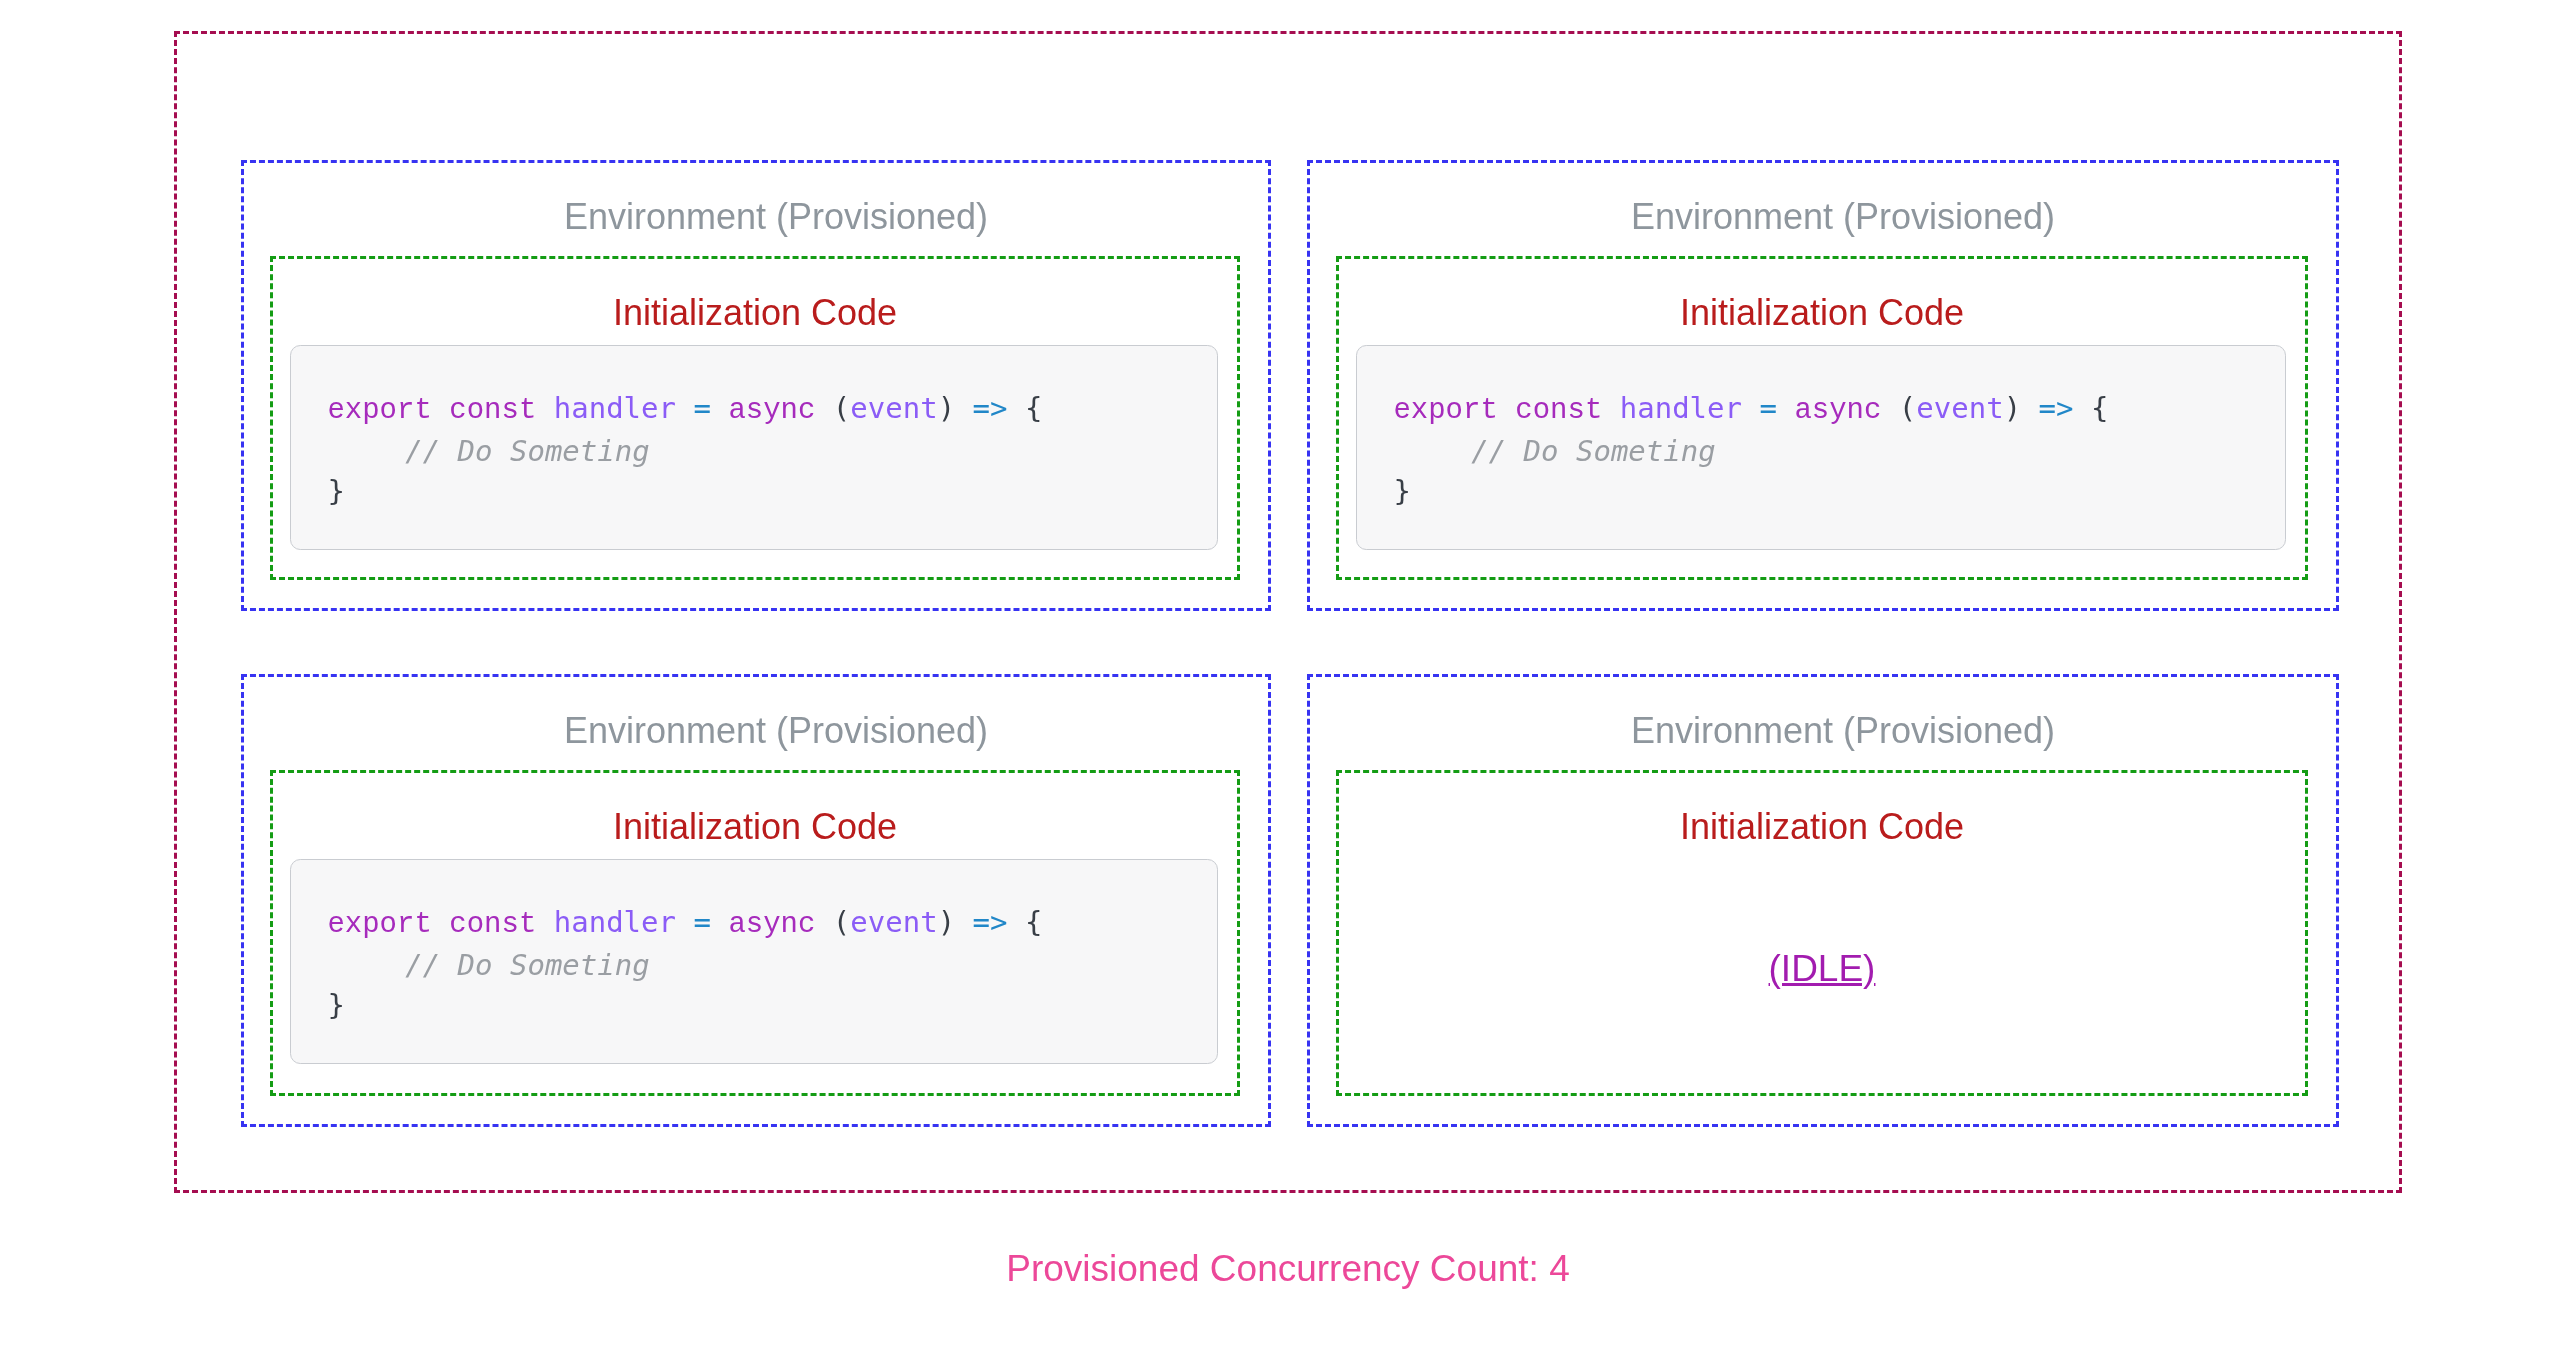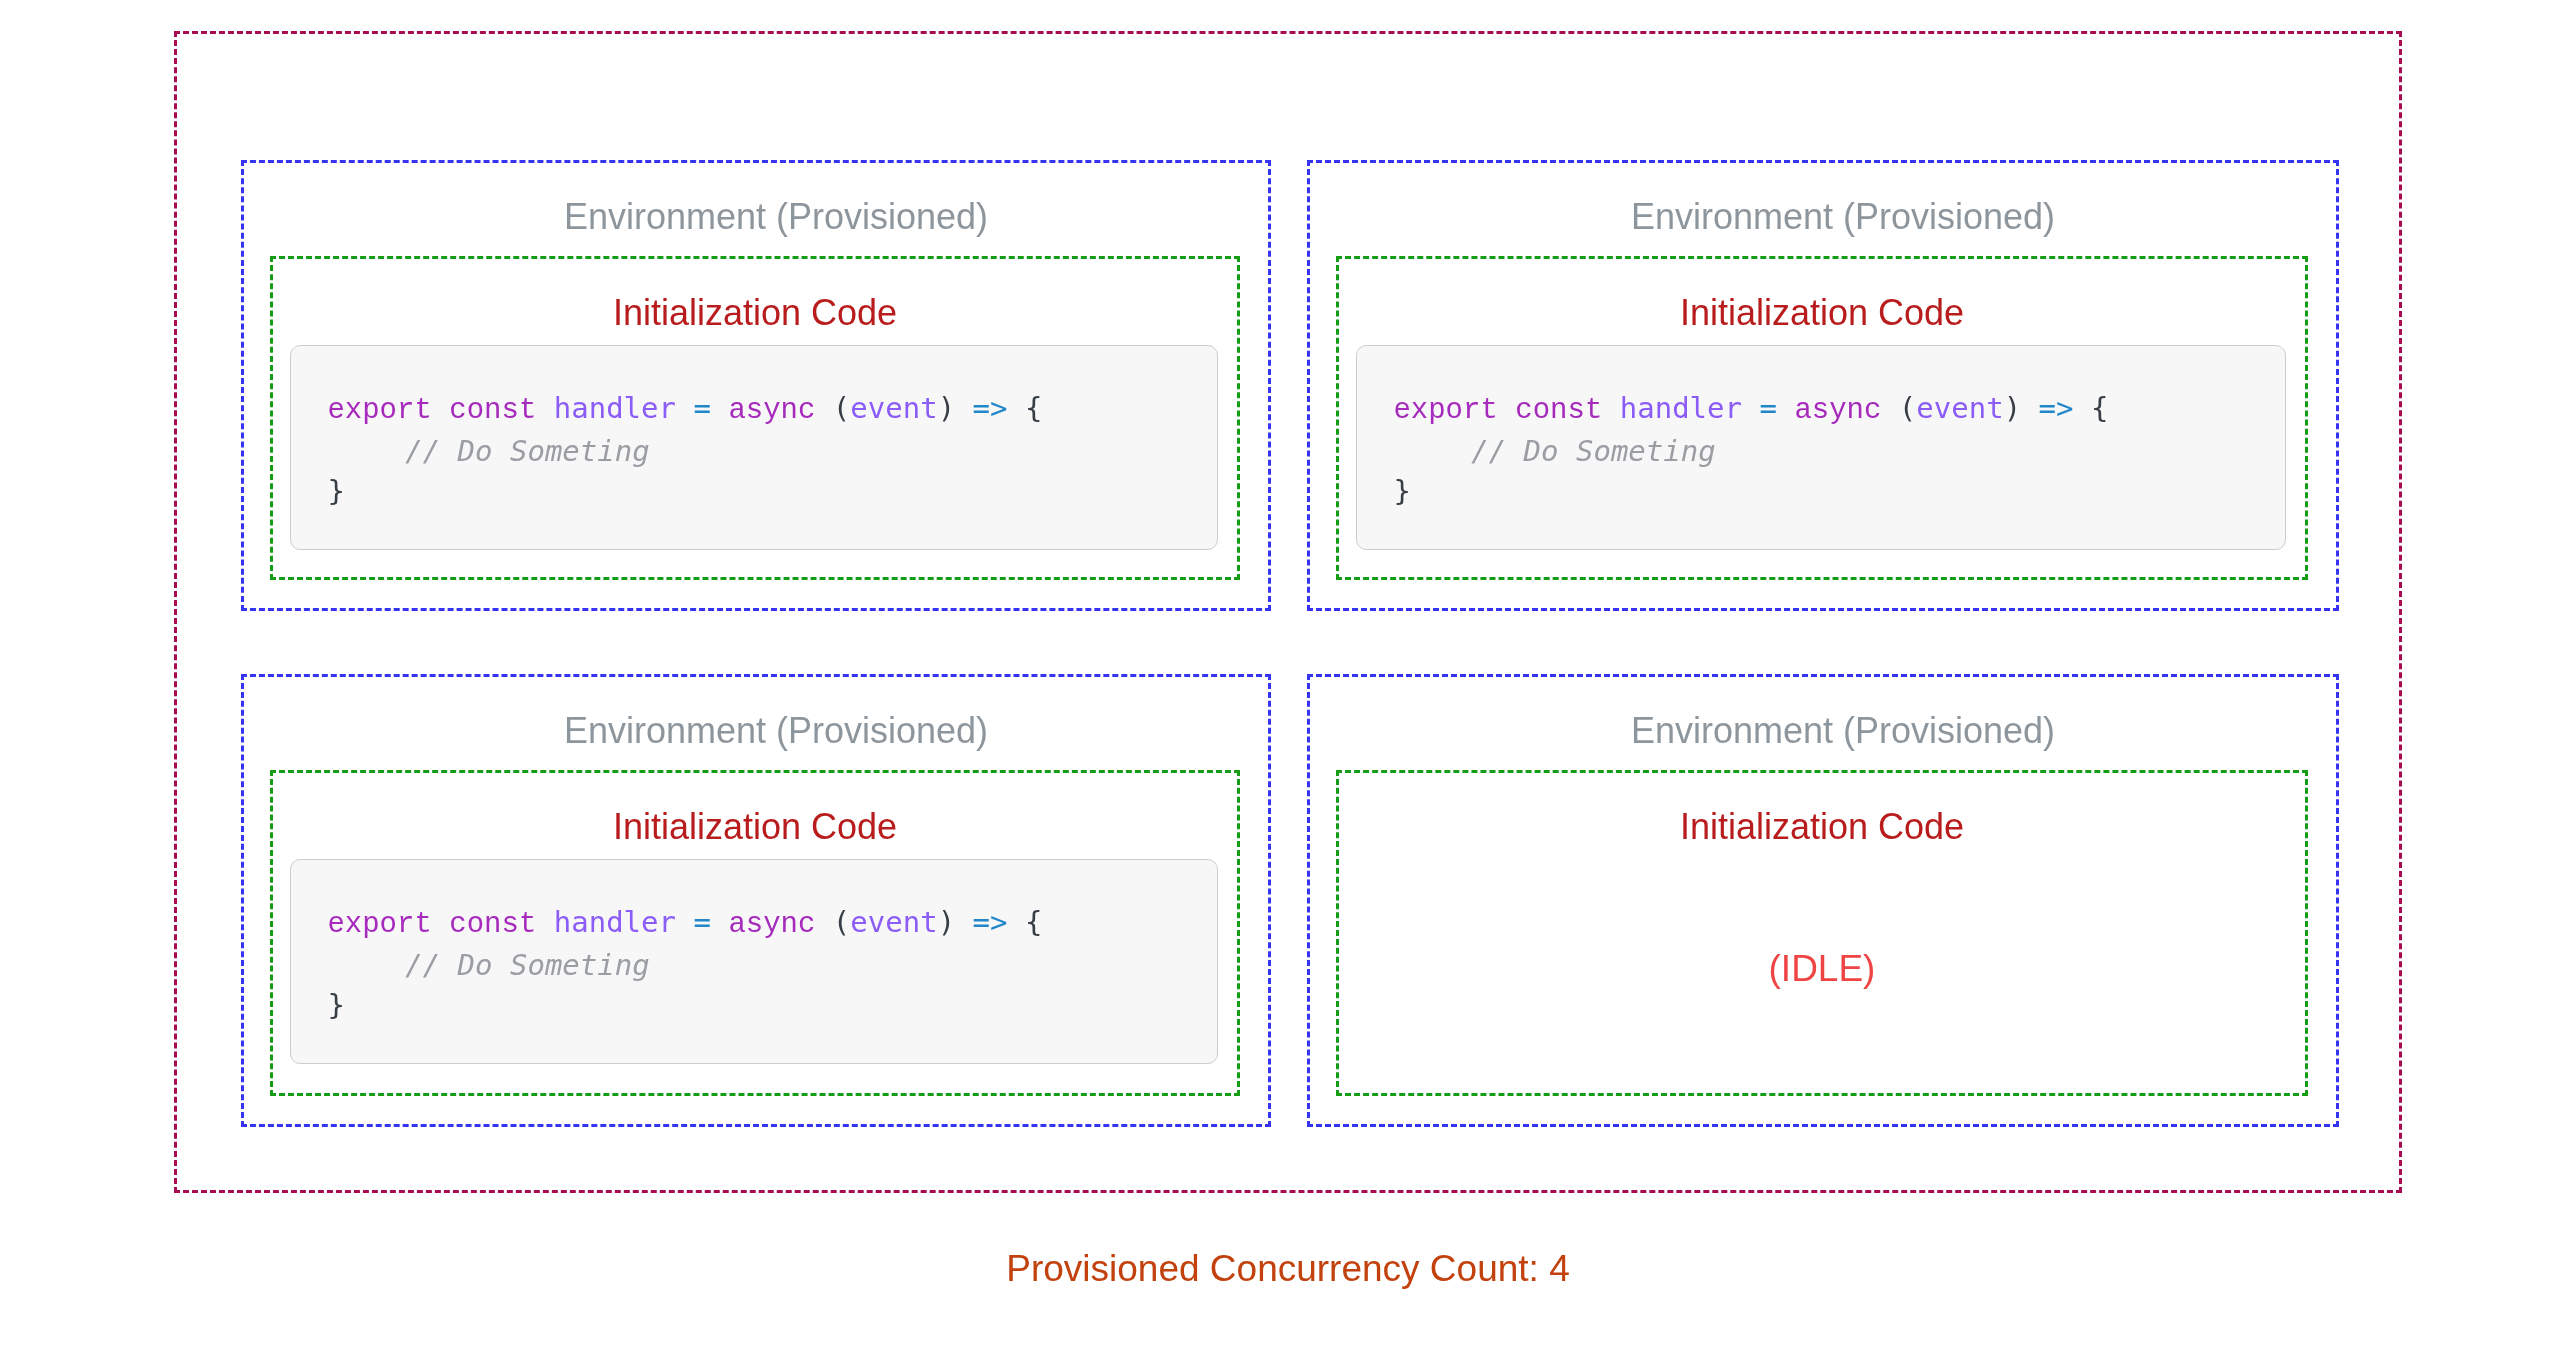--- a/index.html
+++ b/index.html
@@ -77,29 +77,30 @@
   .tk-name    { color: #8b5cf6; }
   .tk-op      { color: #2187C8; }
   .tk-pl      { color: #383E46; }
   .tk-comment { color: #9A9EA3; font-style: italic; margin-left: 8px; }
 
   .idle-area {
     position: absolute;
     left: 0; right: 0; top: 71px; bottom: 0;
     display: flex; align-items: center; justify-content: center;
     font-size: 37px;
-    color: #ef4444;
+    color: #a21caf;
+    text-decoration: underline;
   }
 
   .caption {
     position: absolute;
     left: 0; right: 0; top: 1247px;
     text-align: center;
     font-size: 37px; line-height: 44px;
-    color: #c2410c;
+    color: #ec4899;
   }
 </style>
 </head>
 <body>
 
 <div class="outer-group">
 
   <div class="env-box env-tl">
     <div class="env-title">Environment (Provisioned)</div>
     <div class="init-box">

